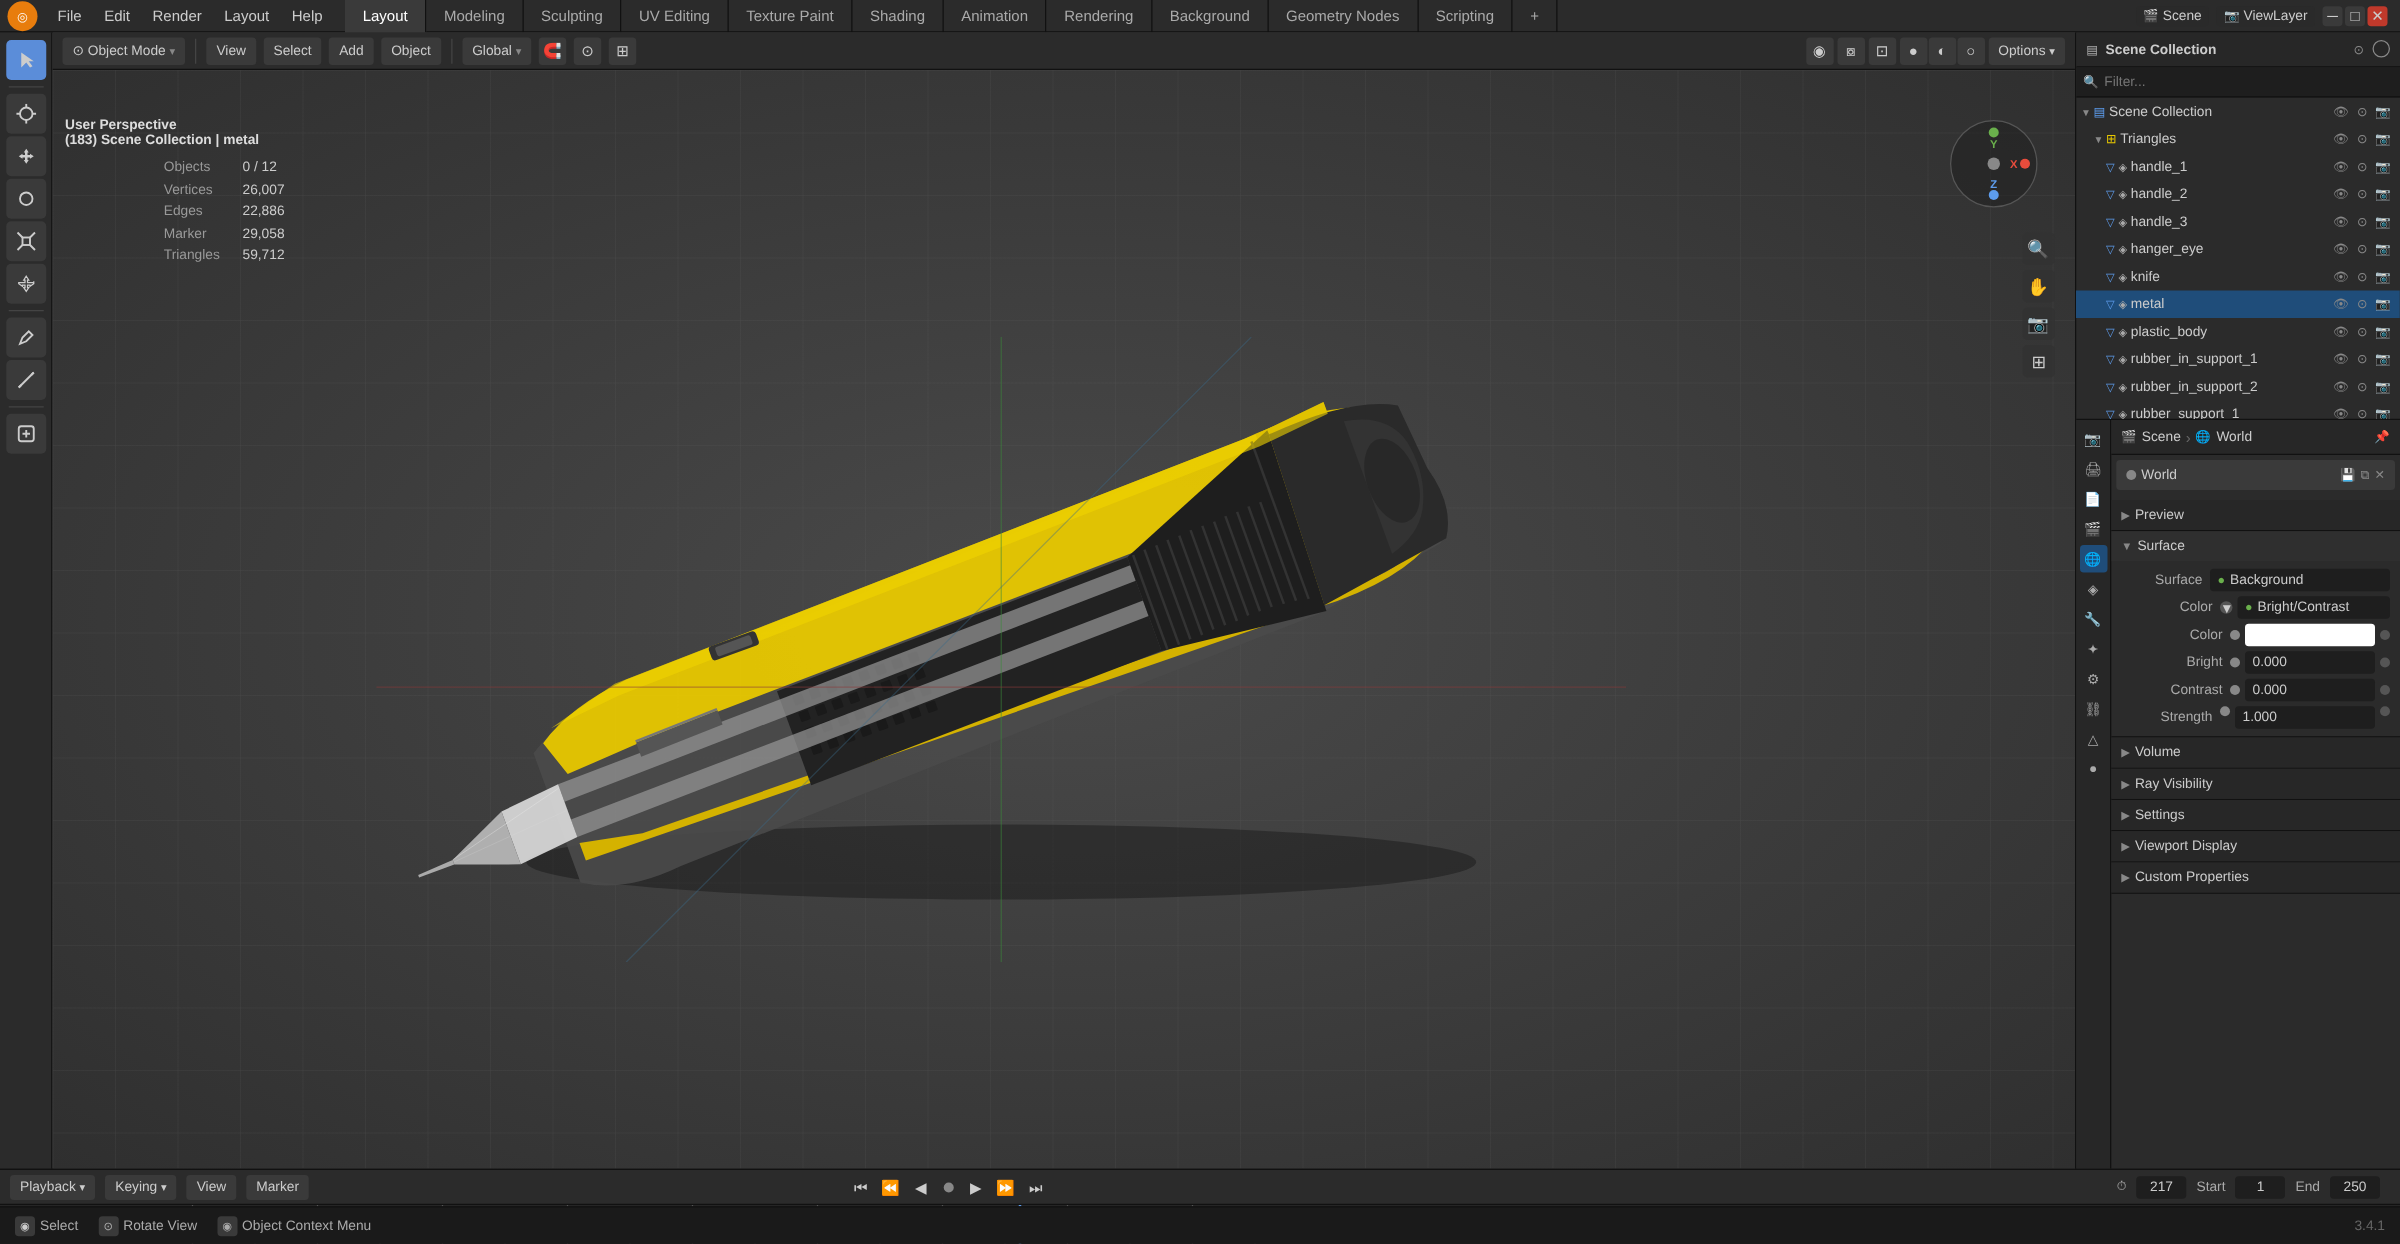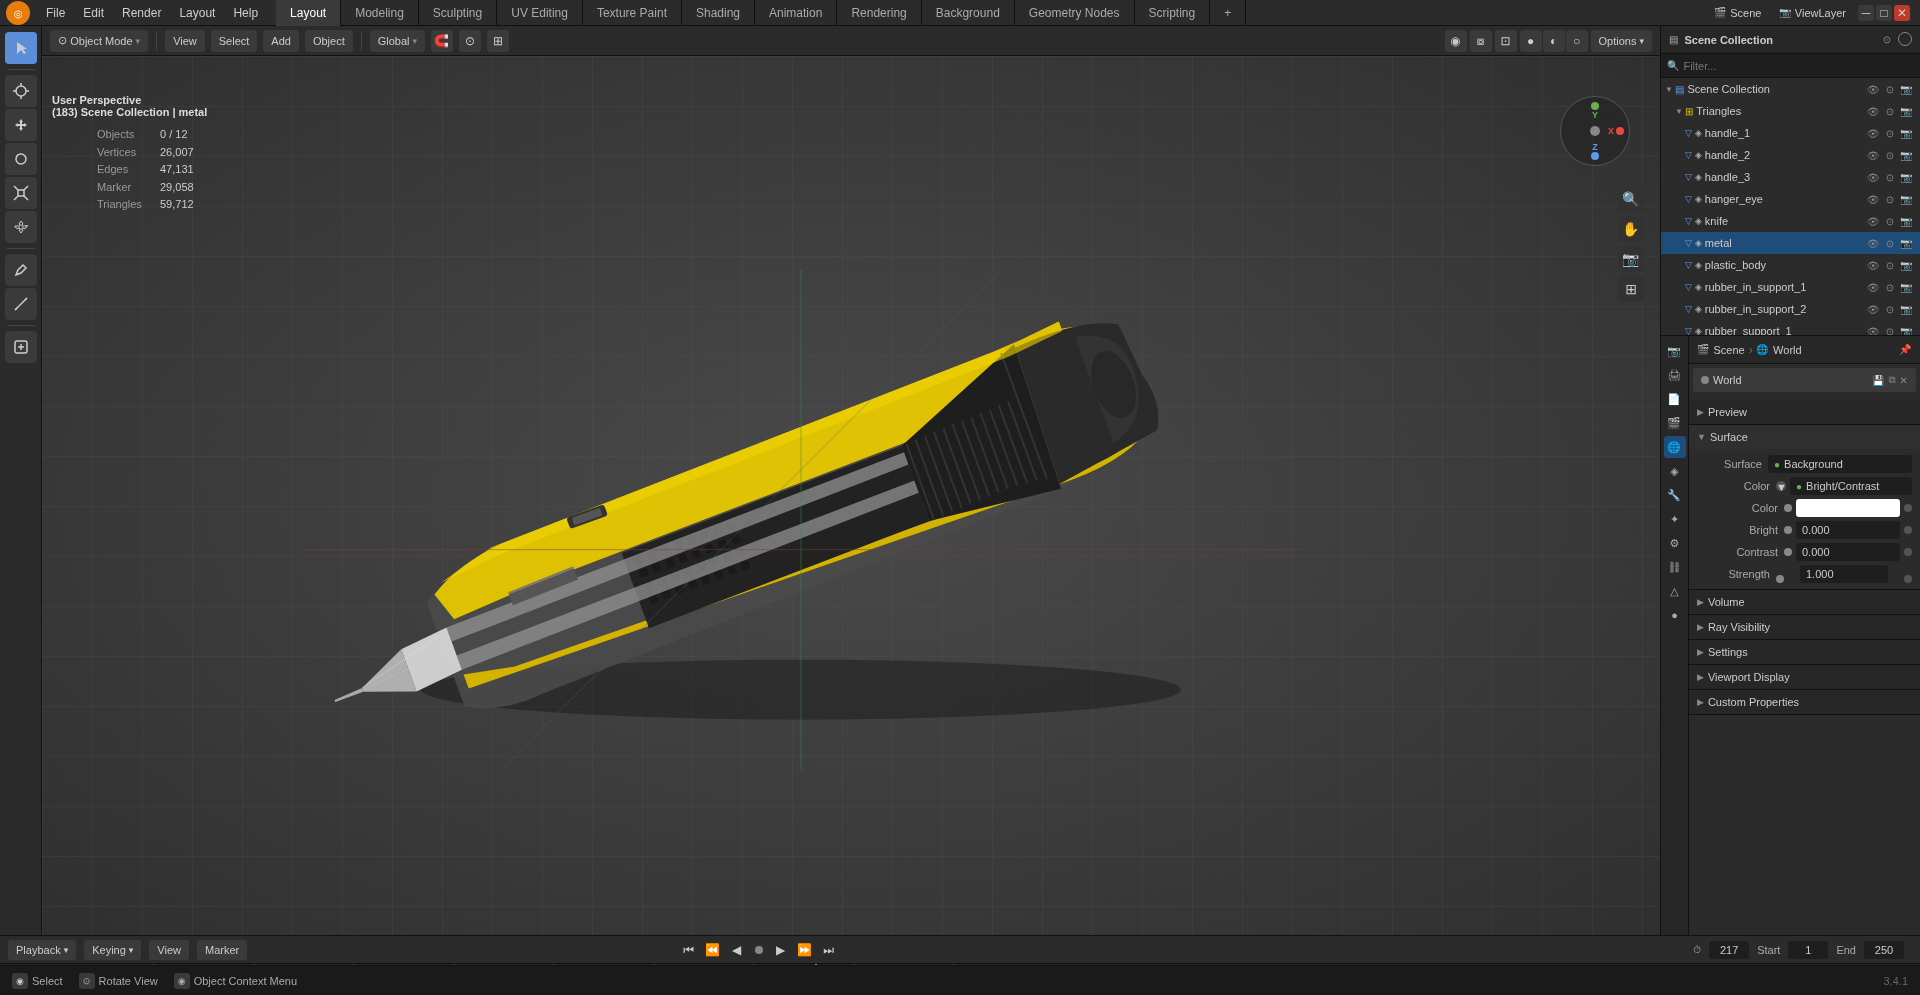--- a/index.html
+++ b/index.html
@@ -164,20 +164,21 @@
       color: #ccc;
       line-height: 1.6;
     }
     #viewport-stats .stat-row {
       display: flex;
       gap: 8px;
     }
     #viewport-stats .stat-label {
       color: #999;
       min-width: 55px;
+      margin-left: 34px;
     }
 
     
     #scene-3d {
       position: absolute;
       top: 30px; left: 0; right: 0; bottom: 0;
       background: radial-gradient(ellipse at center, #4a4a4a 0%, #3a3a3a 60%, #2f2f2f 100%);
       overflow: hidden;
     }
     
@@ -691,21 +692,21 @@
         <div class="stat-row">
           <span class="stat-label">Objects</span>
           <span>0 / 12</span>
         </div>
         <div class="stat-row">
           <span class="stat-label">Vertices</span>
           <span>26,007</span>
         </div>
         <div class="stat-row">
           <span class="stat-label">Edges</span>
-          <span>47,131</span>
+          <span>22,886</span>
         </div>
         <div class="stat-row">
           <span class="stat-label">Marker</span>
           <span>29,058</span>
         </div>
         <div class="stat-row">
           <span class="stat-label">Triangles</span>
           <span>59,712</span>
         </div>
       </div>
@@ -1068,21 +1069,21 @@
               <span class="prop-label">Contrast</span>
               <div style="display:flex;align-items:center;gap:4px;flex:1;">
                 <div style="width:8px;height:8px;border-radius:50%;background:#888;cursor:pointer;"></div>
                 <div class="prop-value">0.000</div>
                 <div style="width:8px;height:8px;border-radius:50%;background:#555;cursor:pointer;"></div>
               </div>
             </div>
 
             <div class="prop-row" style="padding-left:16px;">
               <span class="prop-label">Strength</span>
-              <div style="display:flex;align-items:flex-end;gap:16px;flex:1;">
+              <div style="display:flex;align-items:flex-start;gap:4px;flex:1;">
                 <div style="width:8px;height:8px;border-radius:50%;background:#888;cursor:pointer;"></div>
                 <div class="prop-value">1.000</div>
                 <div style="width:8px;height:8px;border-radius:50%;background:#555;cursor:pointer;"></div>
               </div>
             </div>
           </div>
         </div>
 
         <div class="props-section">
           <div class="props-section-header">

